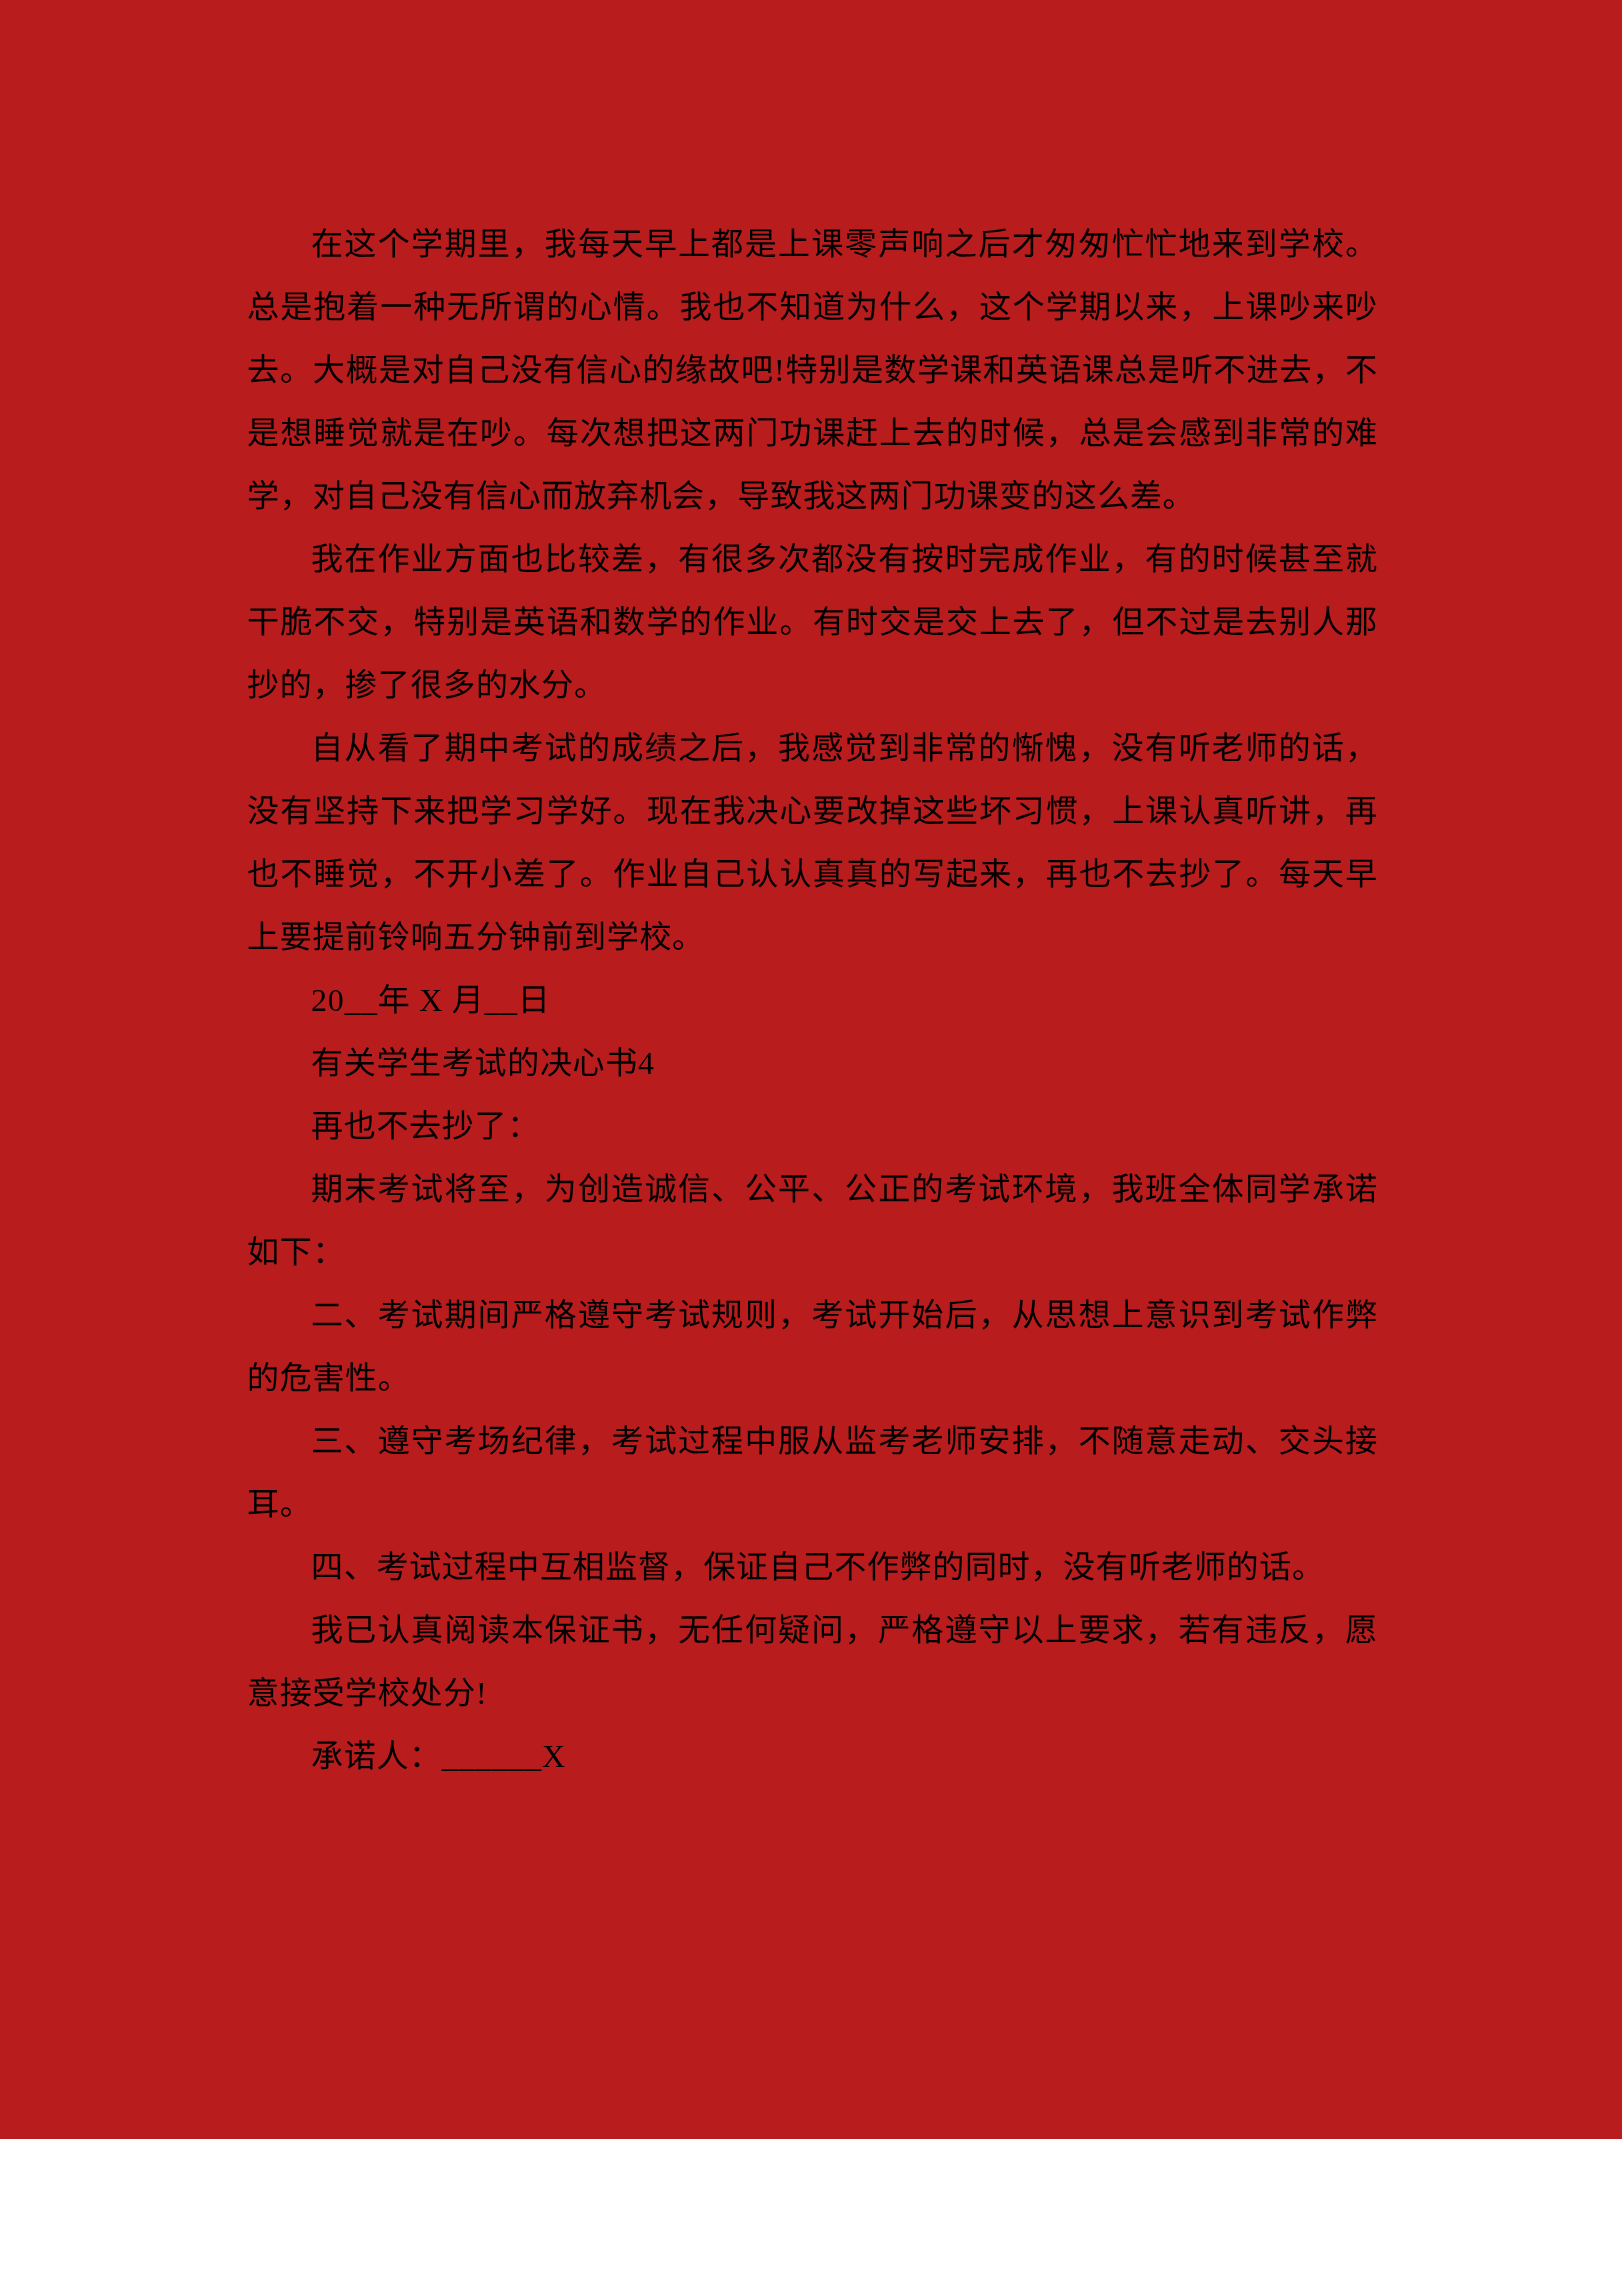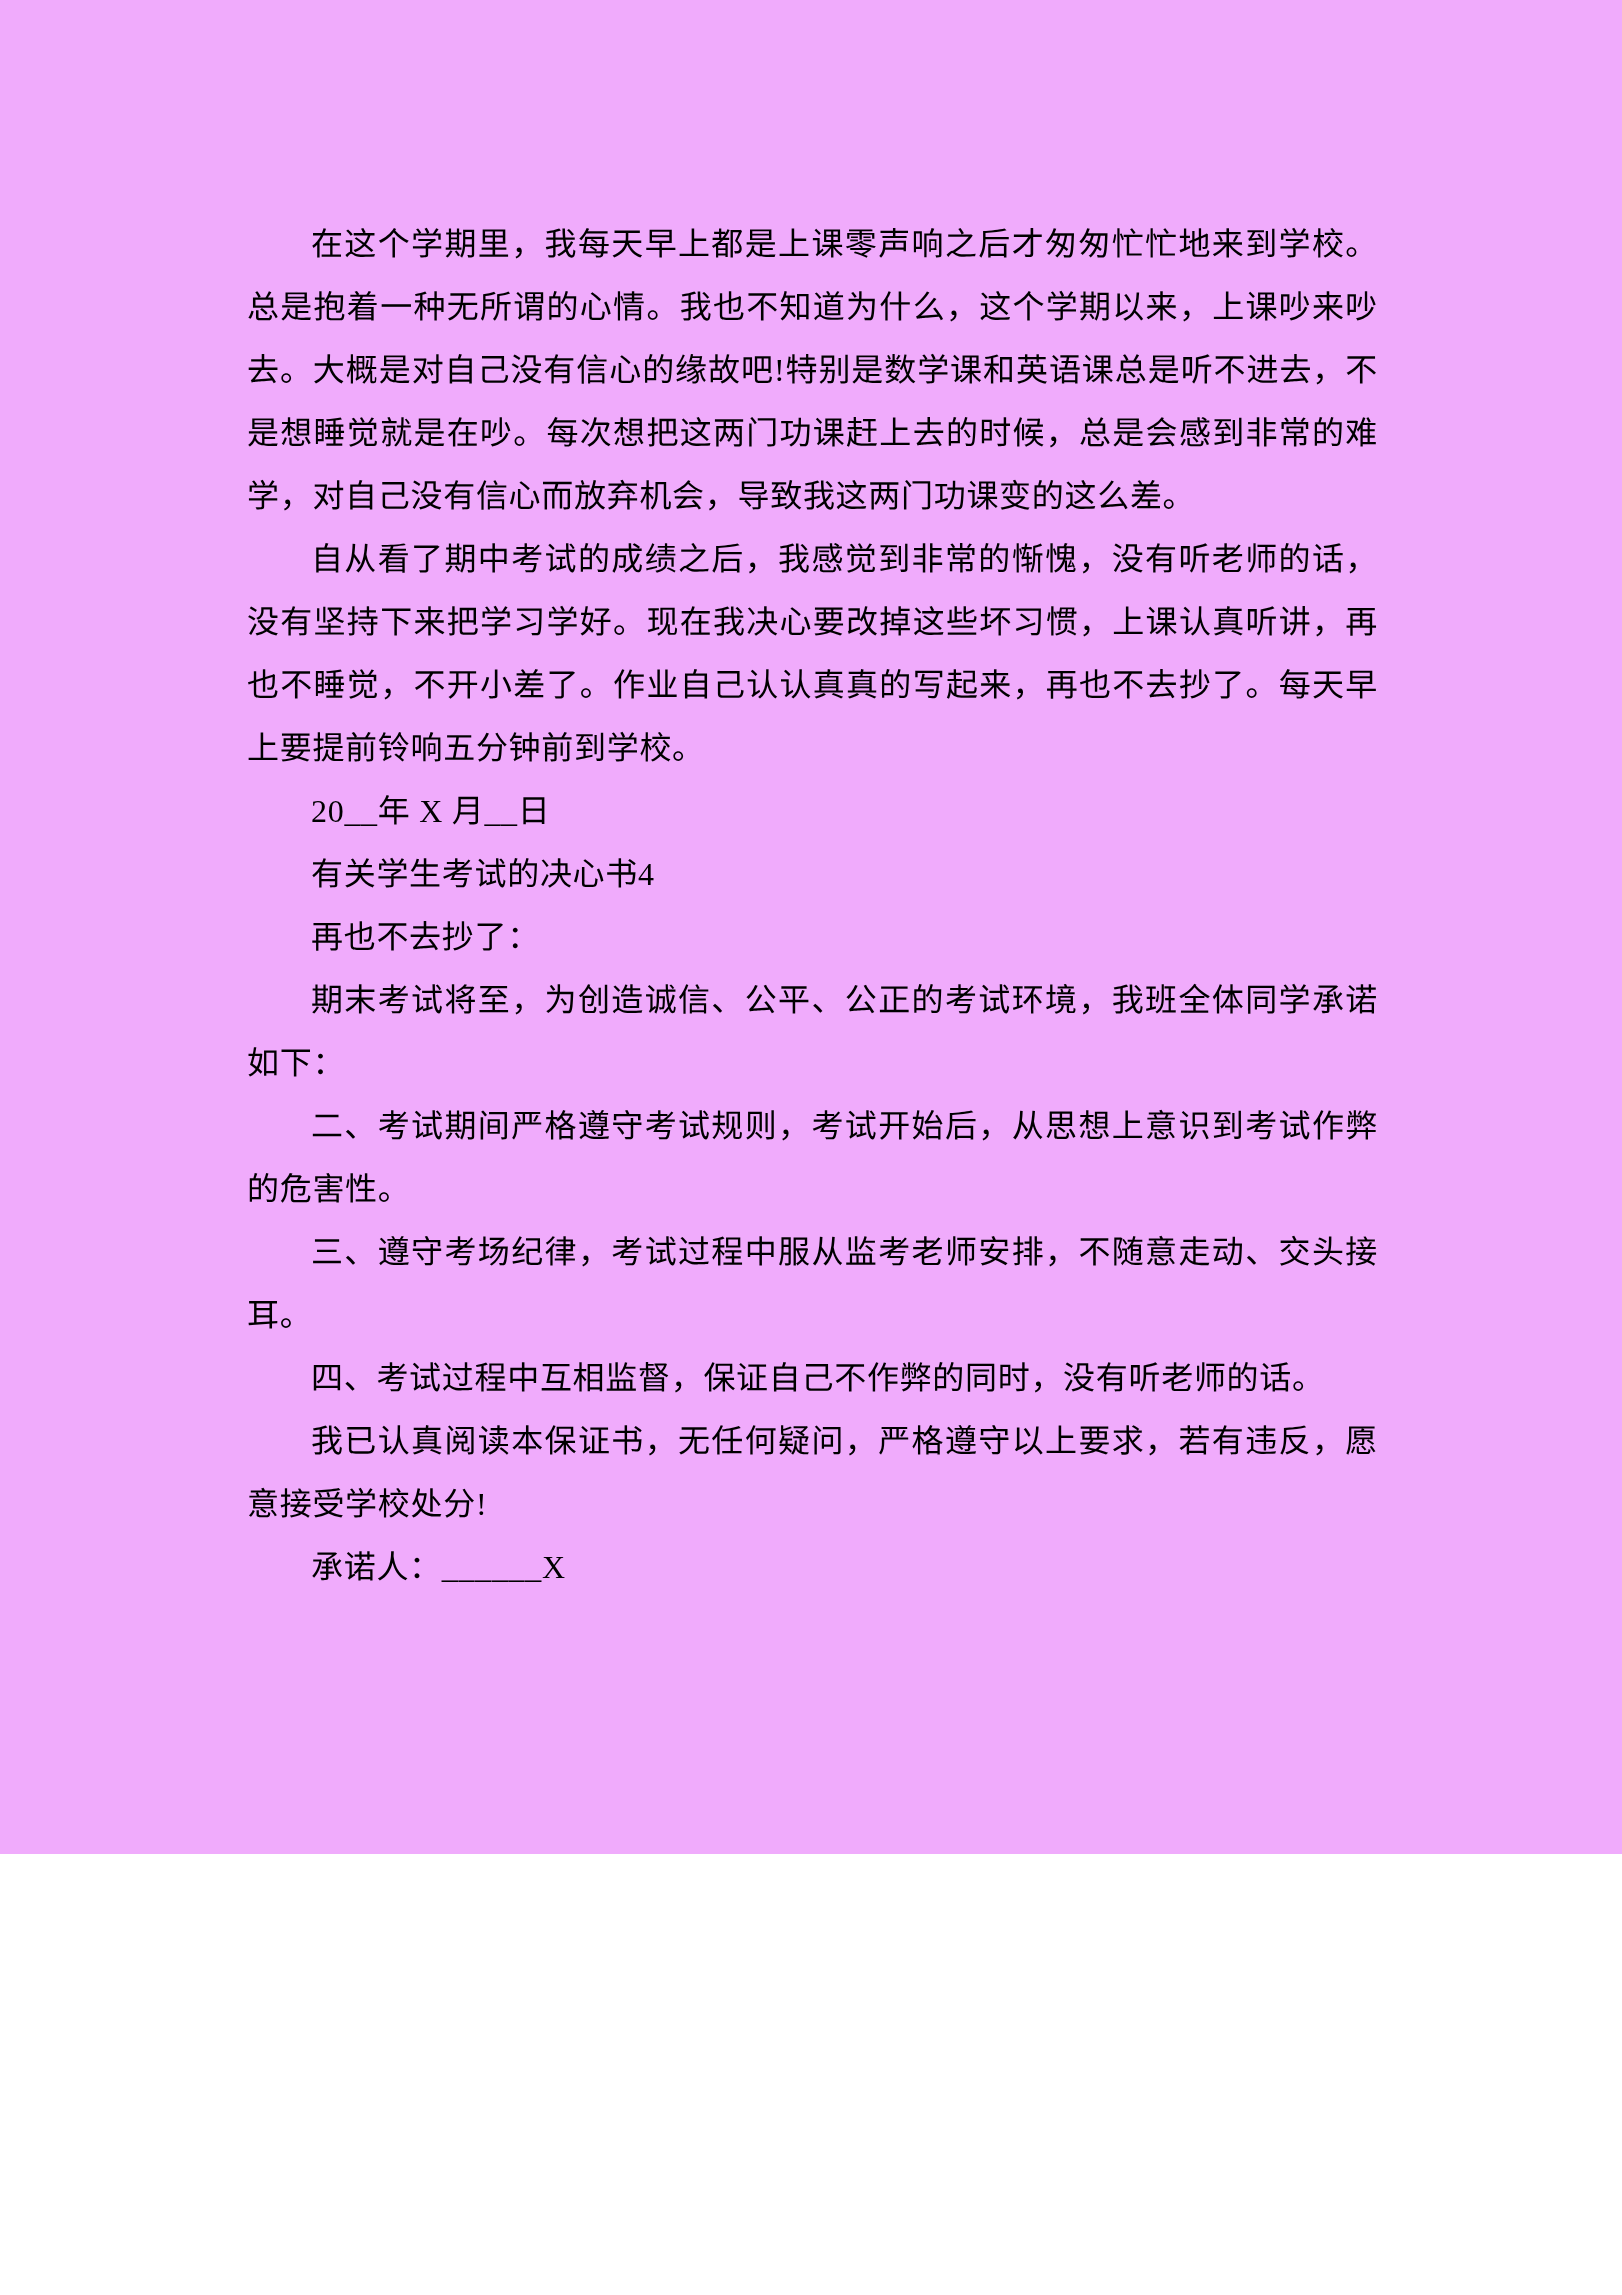--- a/index.html
+++ b/index.html
@@ -9,22 +9,22 @@
     }
     body {
       width: 1623px;
       height: 2295px;
       background: #ffffff;
       font-family: "Liberation Serif", "DejaVu Serif", serif;
     }
     .page {
       position: relative;
       width: 1623px;
-      height: 1854px;
-      background: #f0abfc;
+      height: 2139px;
+      background: #b91c1c;
       overflow: hidden;
     }
     .content {
       position: absolute;
       left: 247px;
       top: 213px;
       width: 1131px;
       color: #000000;
       font-size: 32px;
       line-height: 63px;
@@ -36,20 +36,21 @@
       padding: 0;
       text-indent: 2em;
     }
   </style>
 </head>
 <body>
 
 <div class="page">
   <div class="content">
     <p class="para">在这个学期里，我每天早上都是上课零声响之后才匆匆忙忙地来到学校。总是抱着一种无所谓的心情。我也不知道为什么，这个学期以来，上课吵来吵去。大概是对自己没有信心的缘故吧!特别是数学课和英语课总是听不进去，不是想睡觉就是在吵。每次想把这两门功课赶上去的时候，总是会感到非常的难学，对自己没有信心而放弃机会，导致我这两门功课变的这么差。</p>
+    <p class="para">我在作业方面也比较差，有很多次都没有按时完成作业，有的时候甚至就干脆不交，特别是英语和数学的作业。有时交是交上去了，但不过是去别人那抄的，掺了很多的水分。</p>
     <p class="para">自从看了期中考试的成绩之后，我感觉到非常的惭愧，没有听老师的话，没有坚持下来把学习学好。现在我决心要改掉这些坏习惯，上课认真听讲，再也不睡觉，不开小差了。作业自己认认真真的写起来，再也不去抄了。每天早上要提前铃响五分钟前到学校。</p>
     <p class="para">20__年 X 月__日</p>
     <p class="para">有关学生考试的决心书4</p>
     <p class="para">再也不去抄了：</p>
     <p class="para">期末考试将至，为创造诚信、公平、公正的考试环境，我班全体同学承诺如下：</p>
     <p class="para">二、考试期间严格遵守考试规则，考试开始后，从思想上意识到考试作弊的危害性。</p>
     <p class="para">三、遵守考场纪律，考试过程中服从监考老师安排，不随意走动、交头接耳。</p>
     <p class="para">四、考试过程中互相监督，保证自己不作弊的同时，没有听老师的话。</p>
     <p class="para">我已认真阅读本保证书，无任何疑问，严格遵守以上要求，若有违反，愿意接受学校处分!</p>
     <p class="para">承诺人：______X</p>

